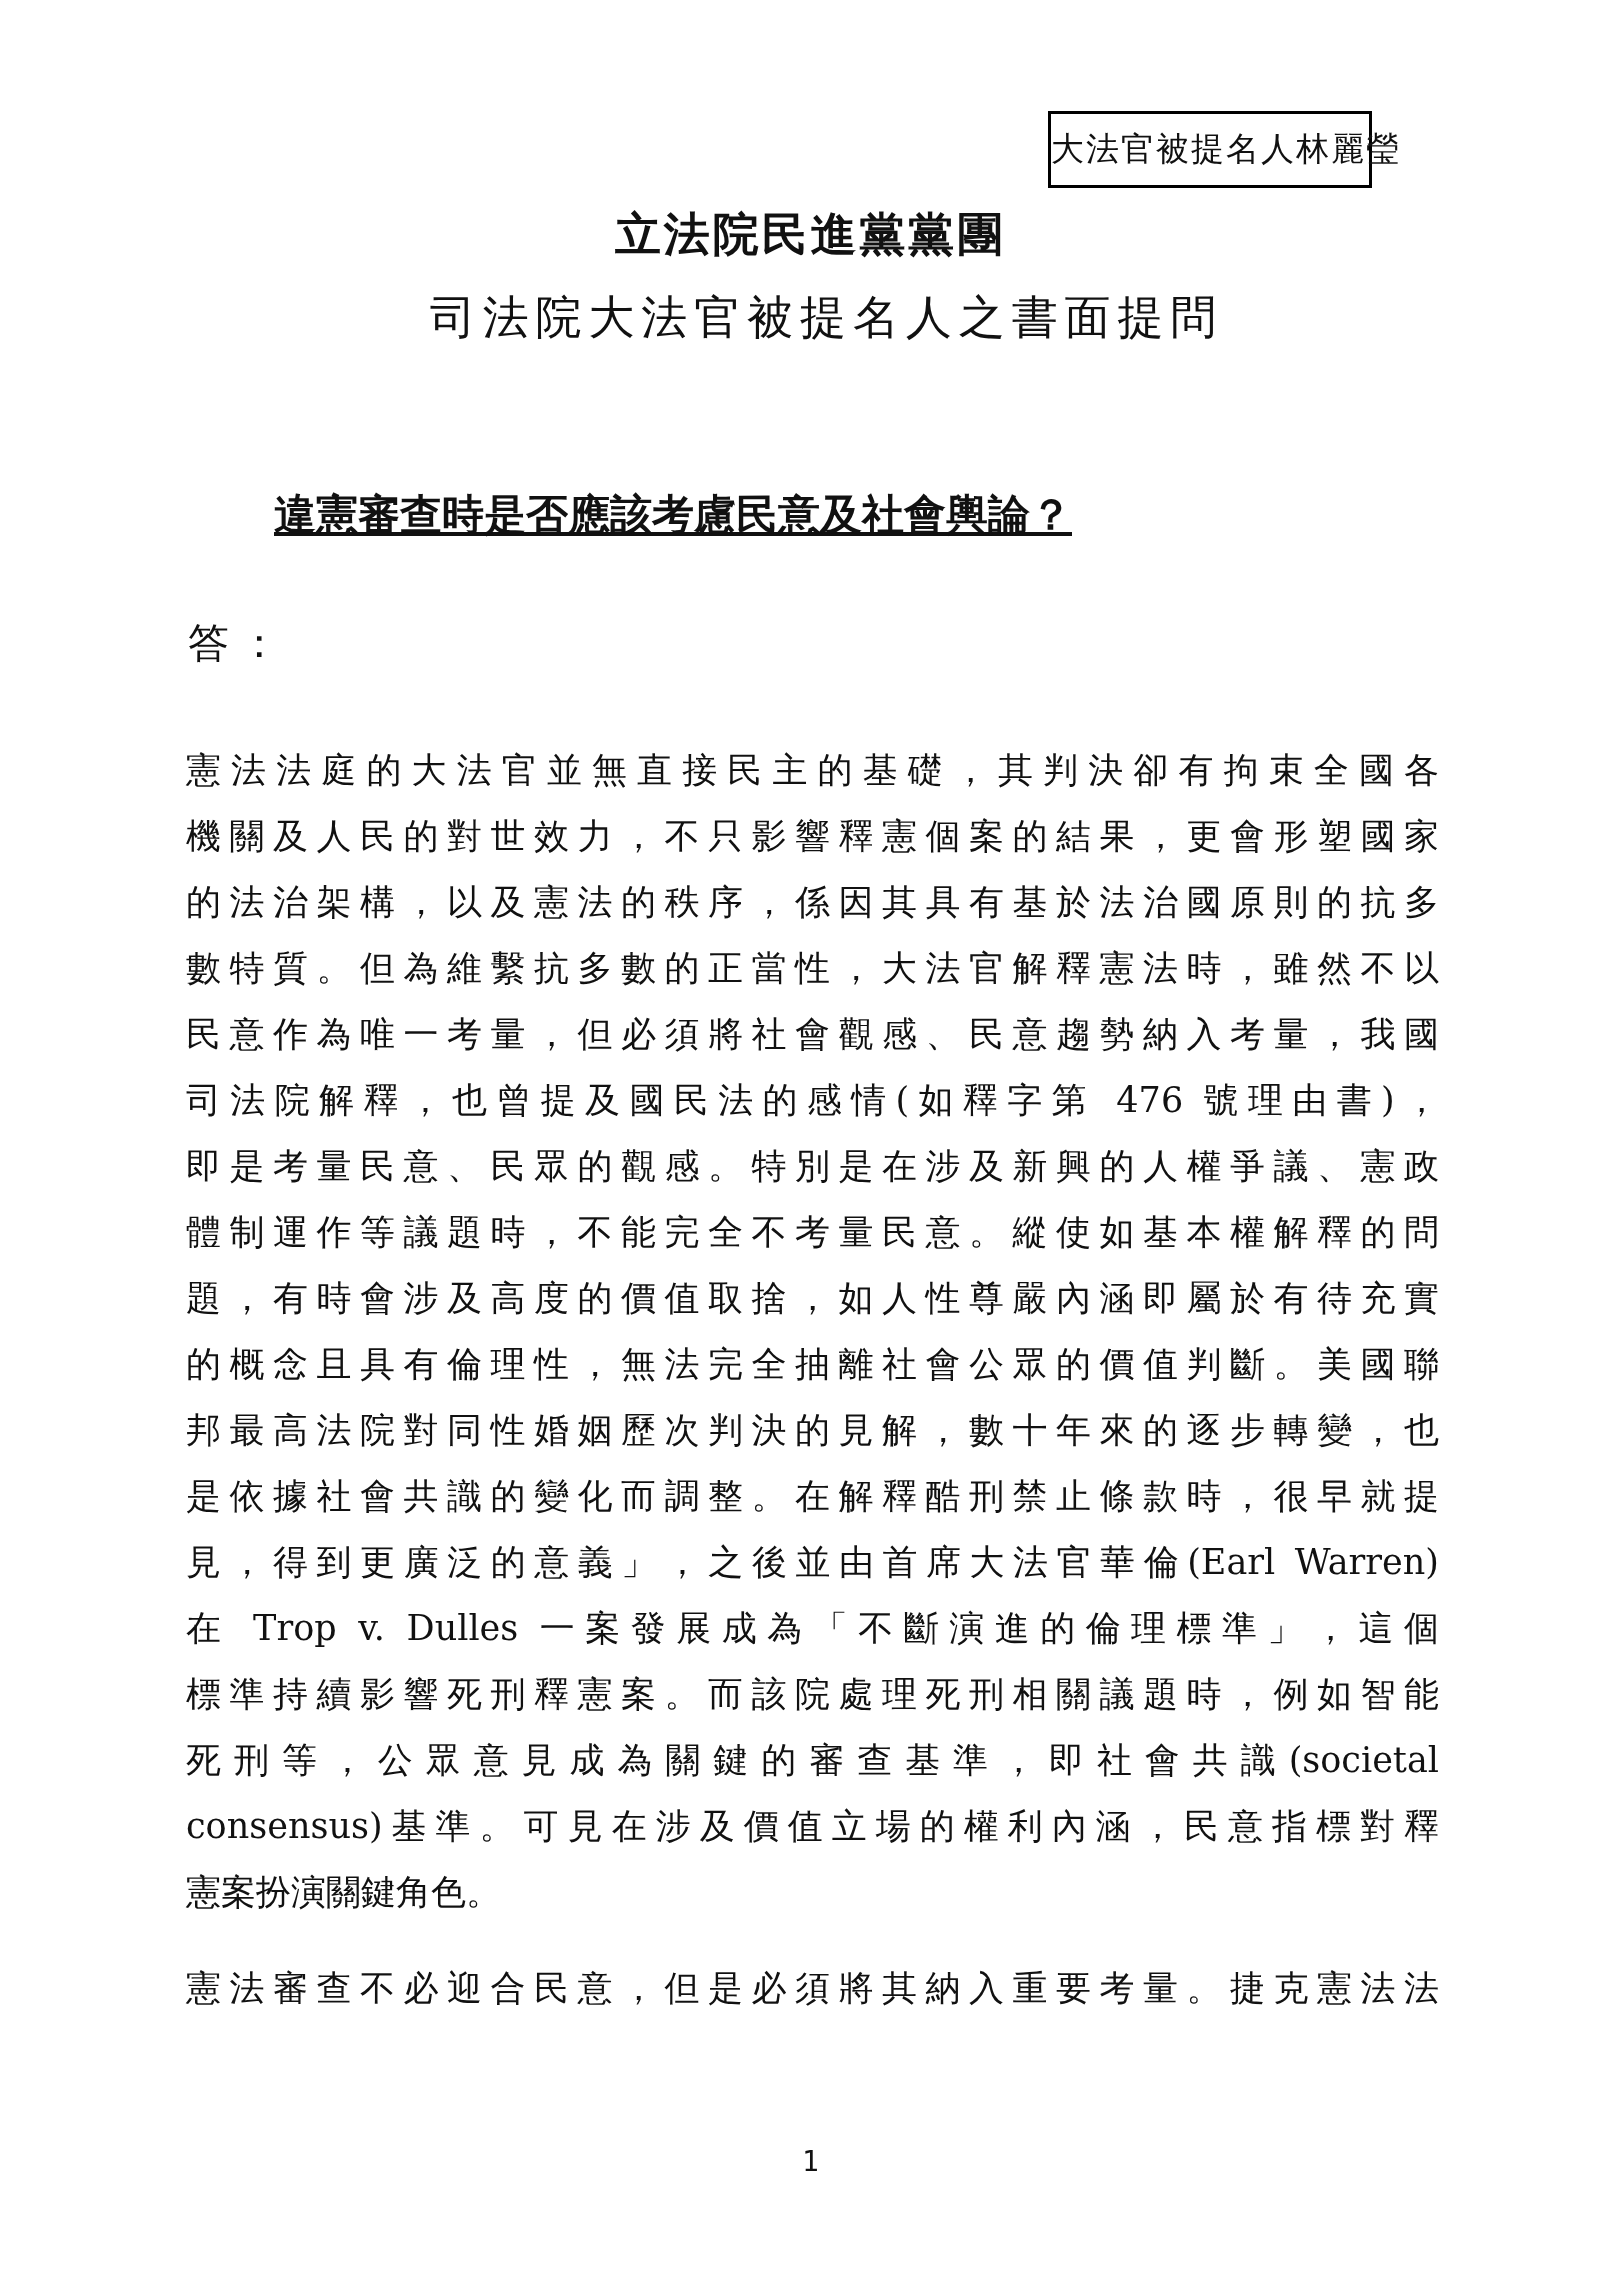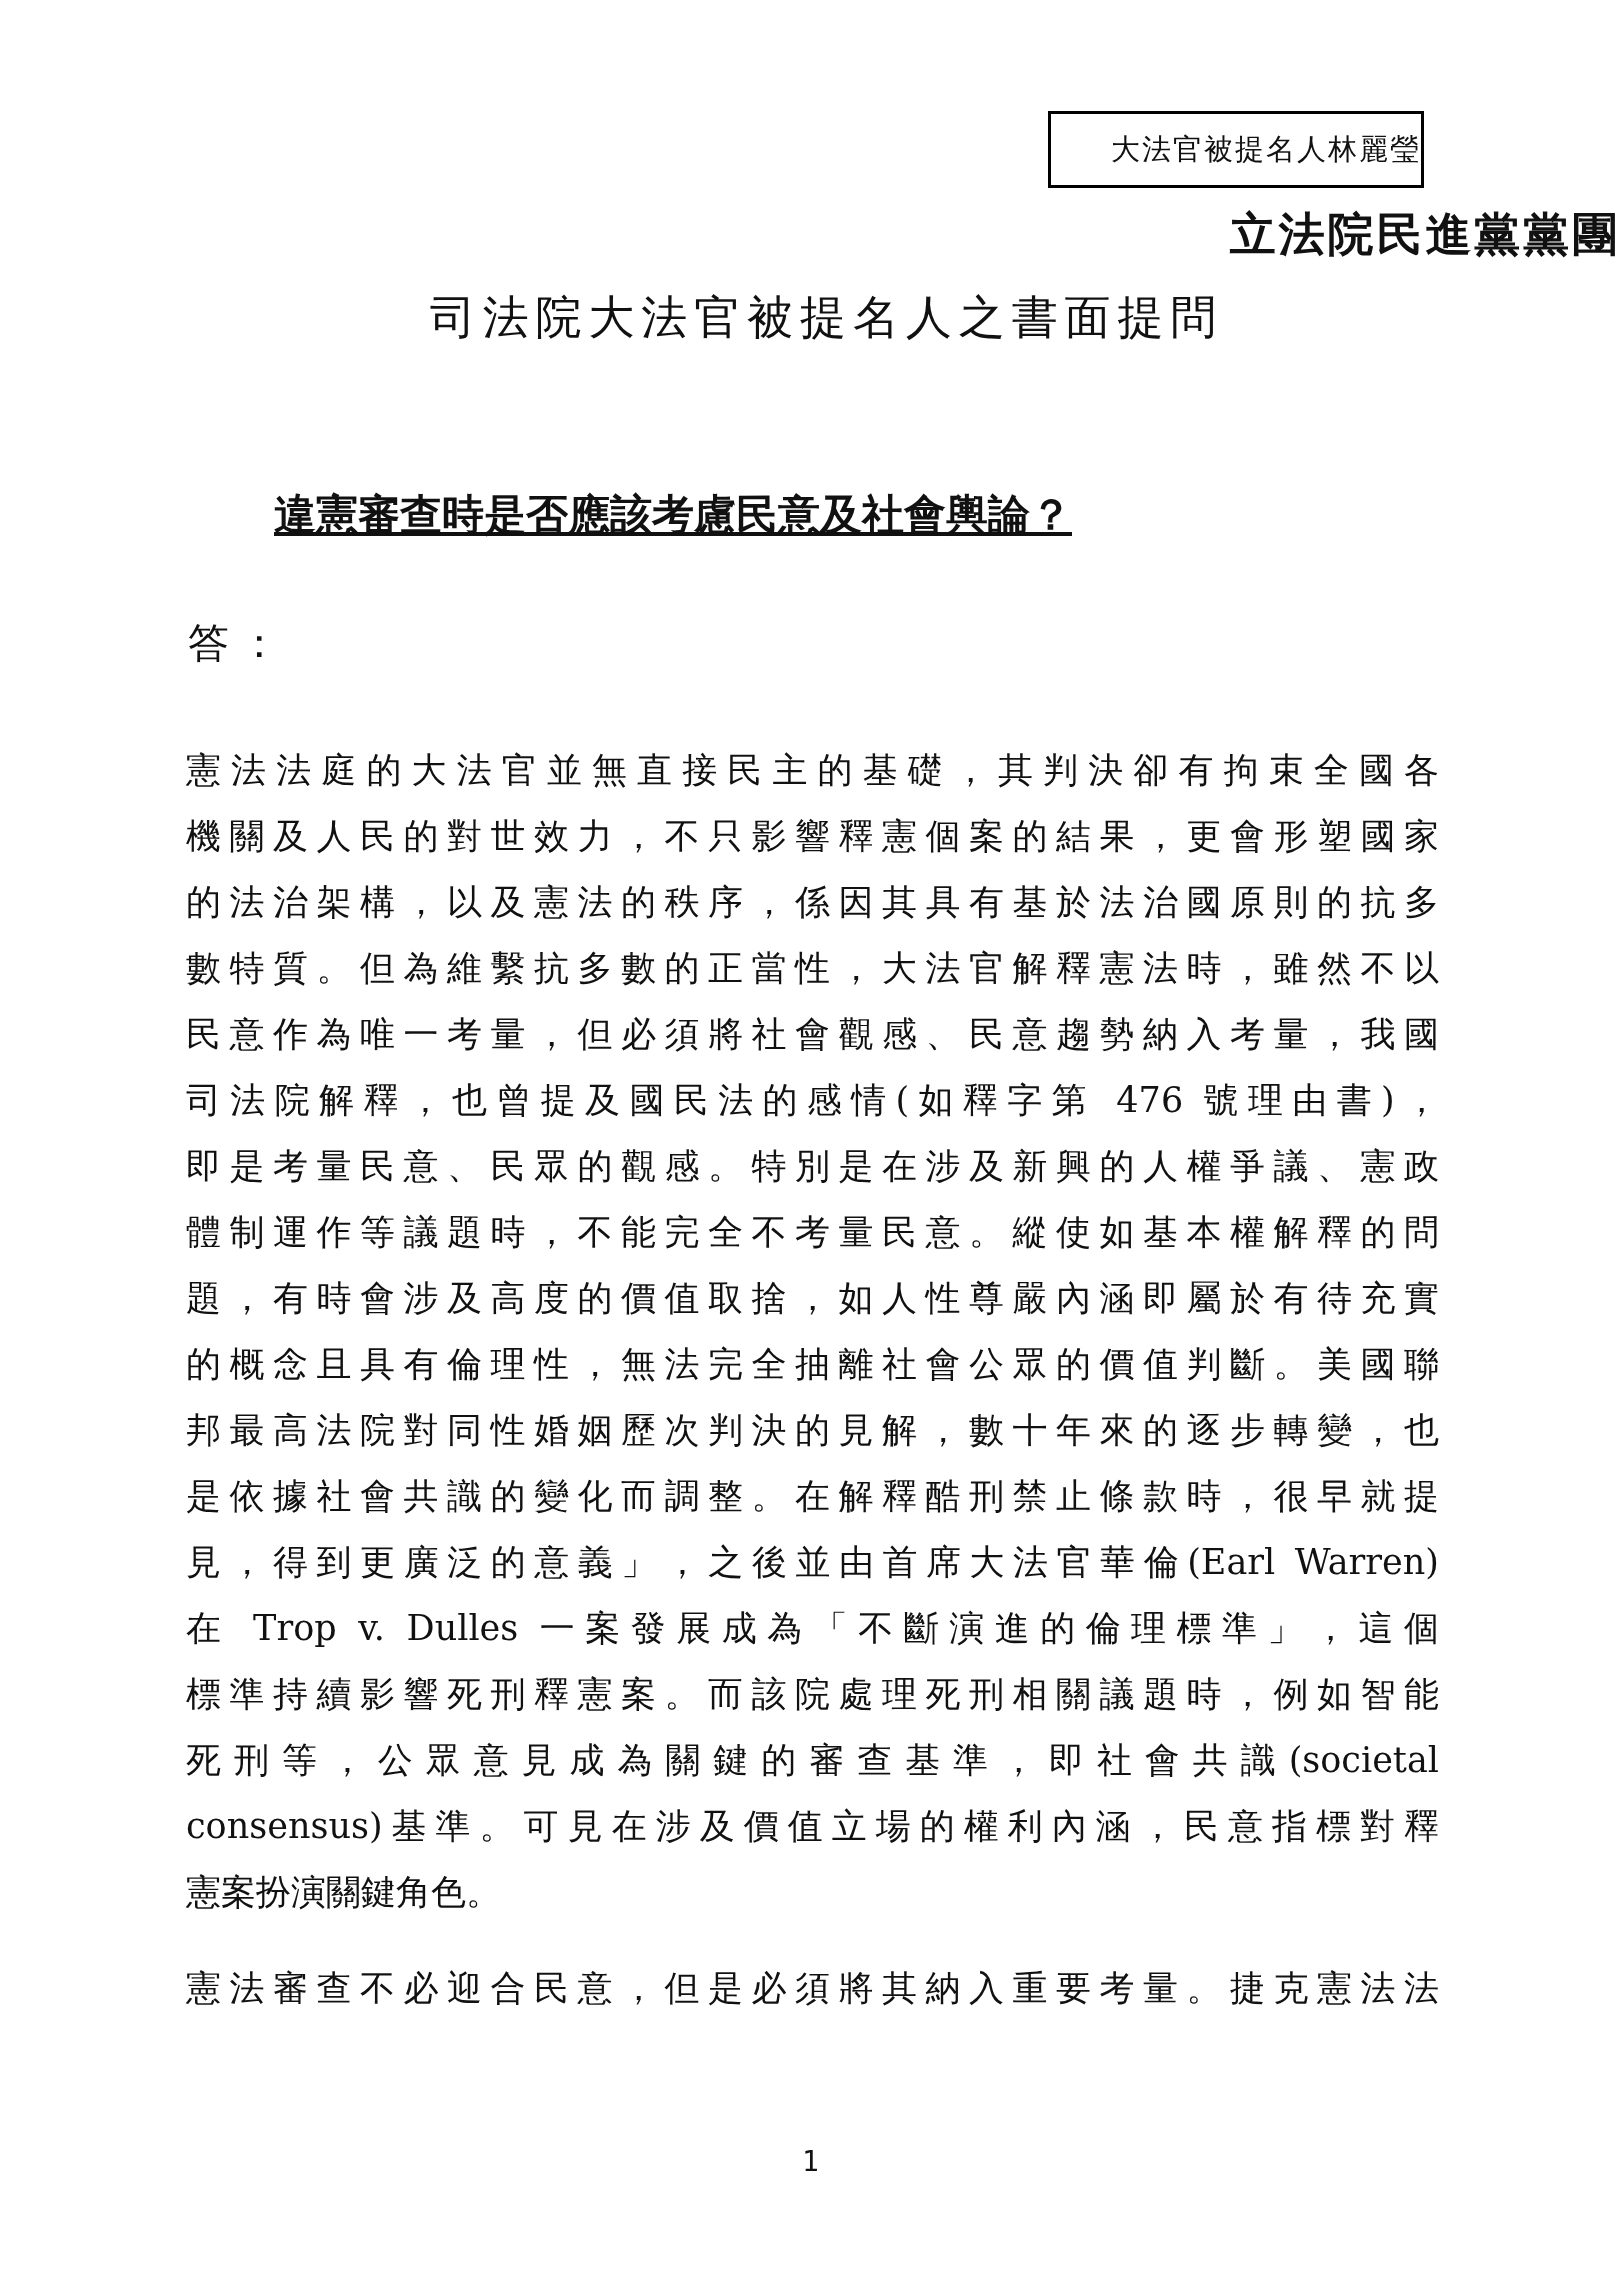--- a/index.html
+++ b/index.html
@@ -13,37 +13,37 @@
     height: 2293px;
     background: #ffffff;
     color: #111111;
     font-family: "DejaVu Serif", serif;
     overflow: hidden;
   }
   .header-box {
     position: absolute;
     left: 1048px;
     top: 111px;
-    width: 376px;
+    width: 324px;
     height: 77px;
     border: 3.9px solid #000000;
     box-sizing: border-box;
     display: flex;
     align-items: center;
-    justify-content: flex-end;
-    font-size: 29px;
+    justify-content: flex-start;
+    font-size: 33px;
     letter-spacing: 2px;
     white-space: nowrap;
   }
   .title-1 {
     position: absolute;
     top: 204px;
     left: 0;
     width: 100%;
-    text-align: right;
+    text-align: center;
     font-size: 46px;
     font-weight: bold;
     letter-spacing: 2.9px;
   }
   .title-2 {
     position: absolute;
     top: 287px;
     left: 16px;
     width: 100%;
     text-align: center;

